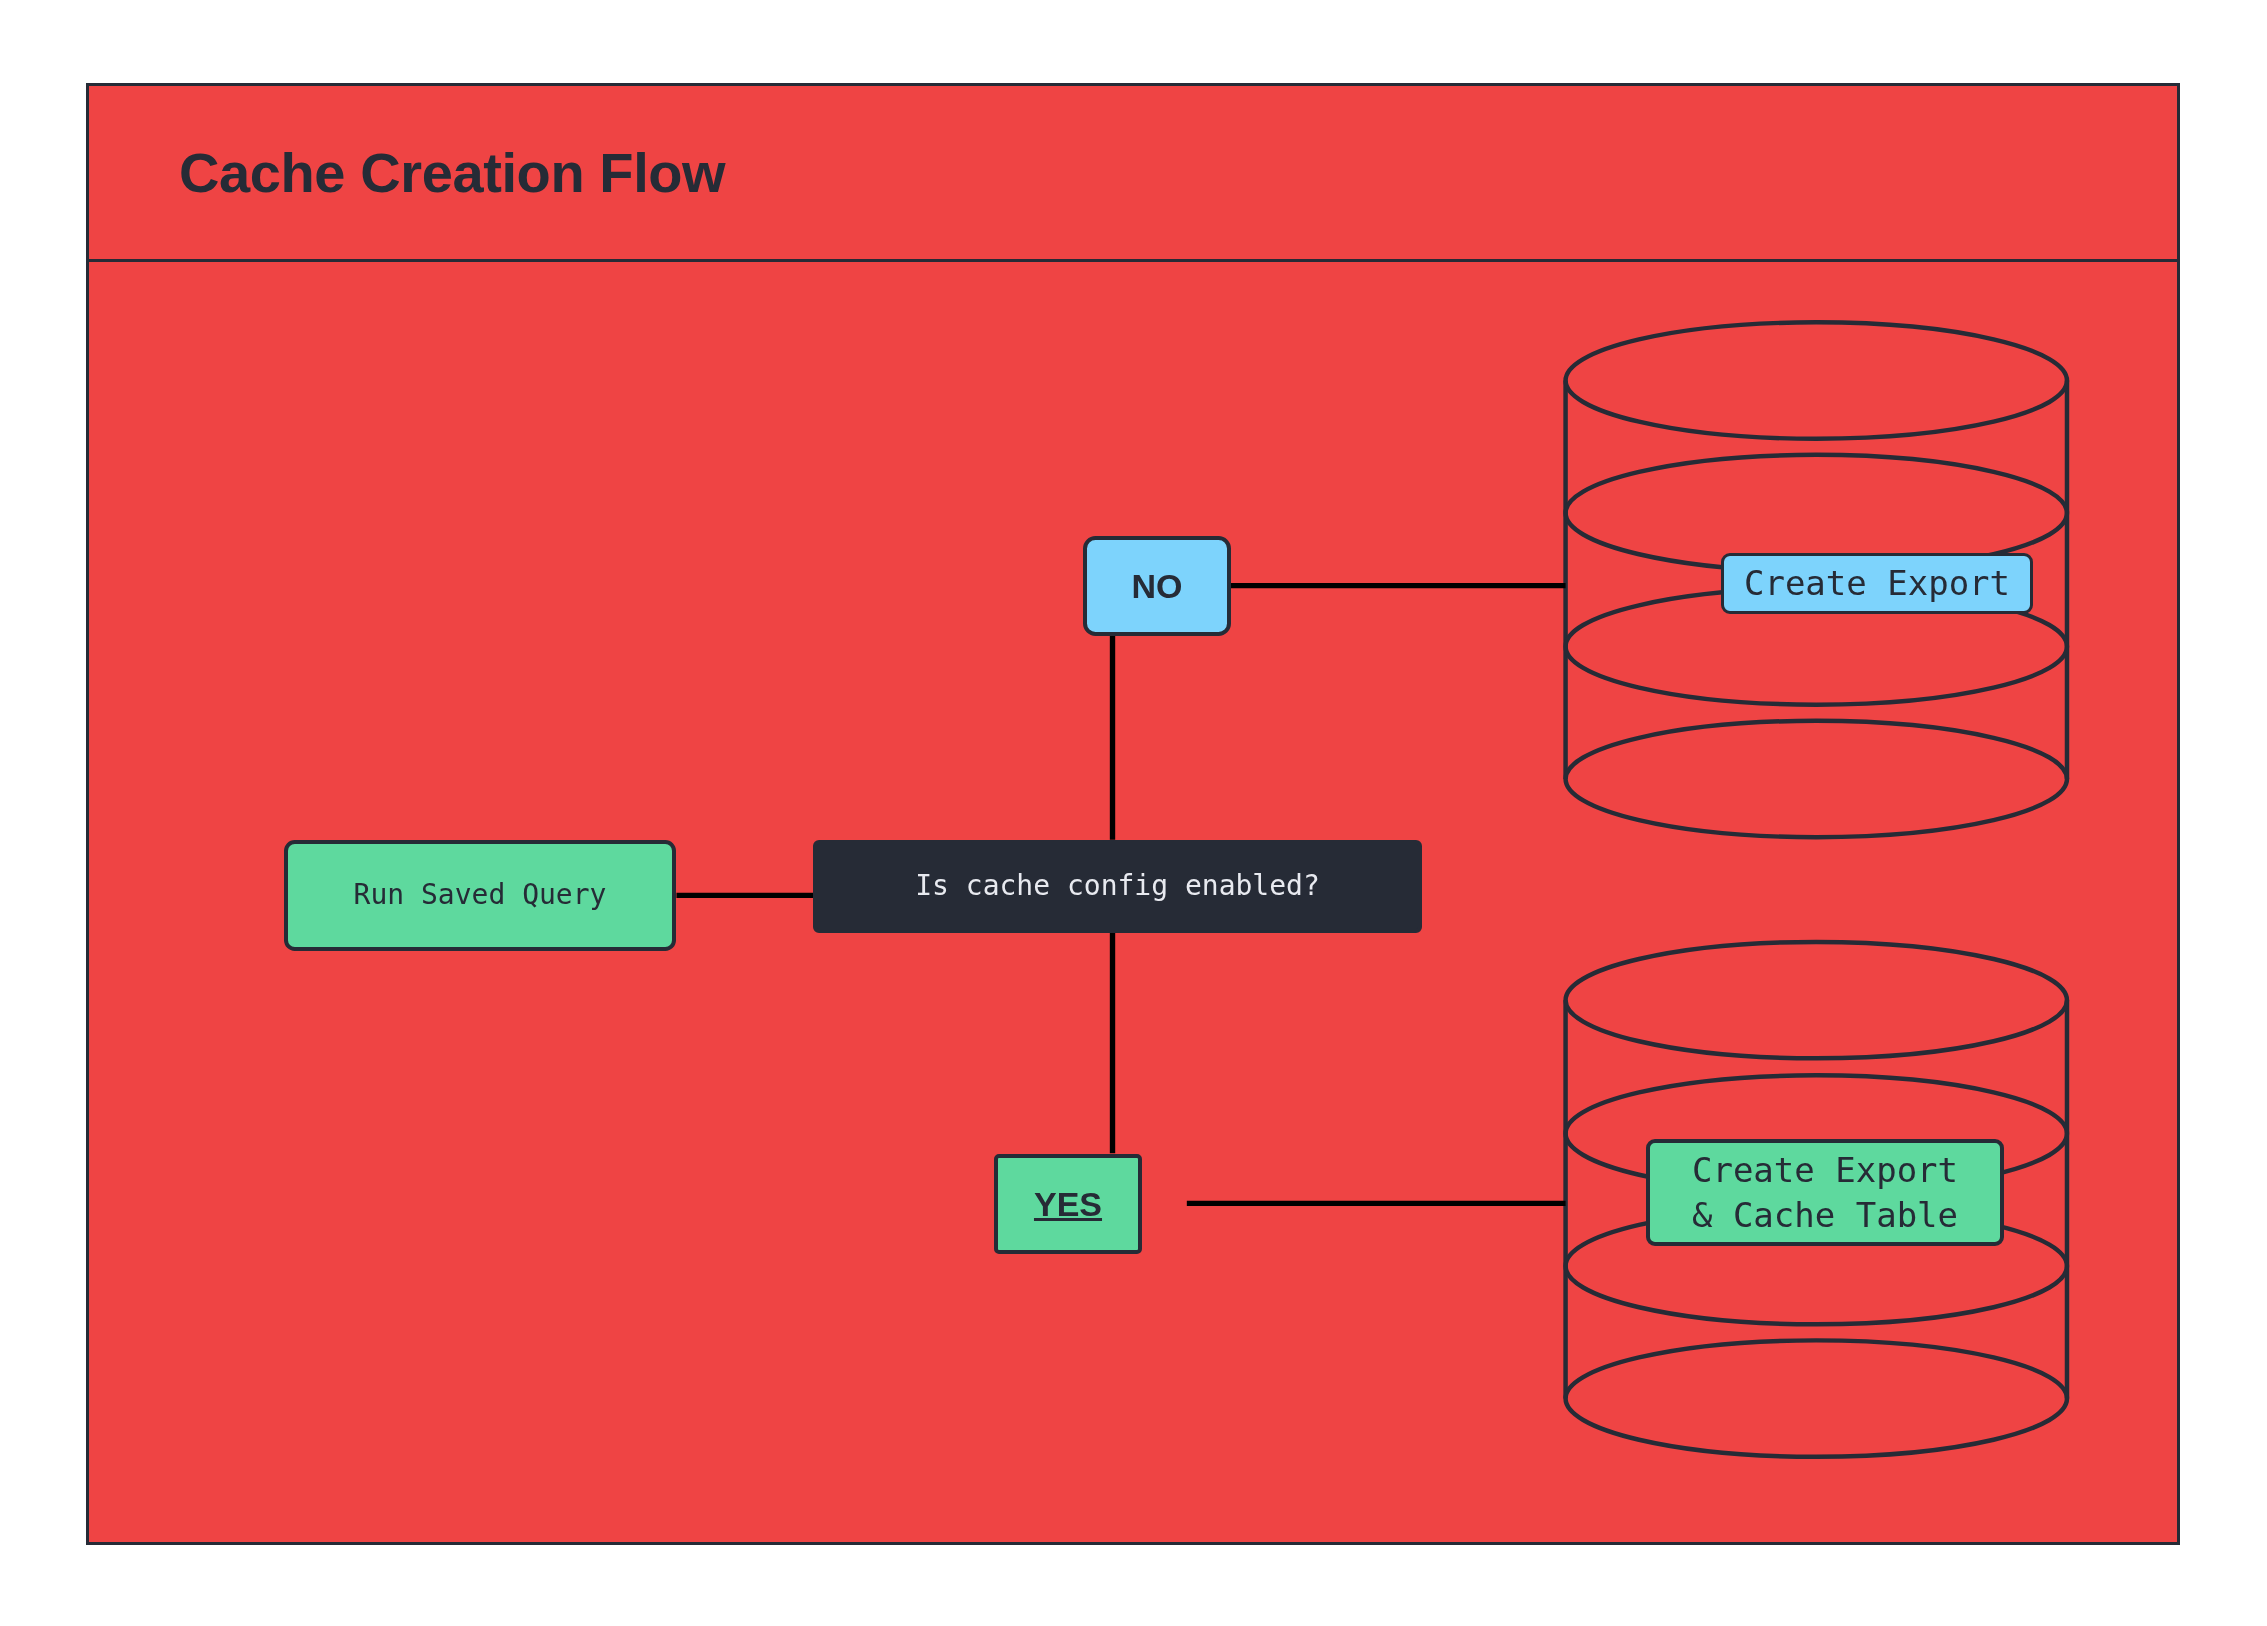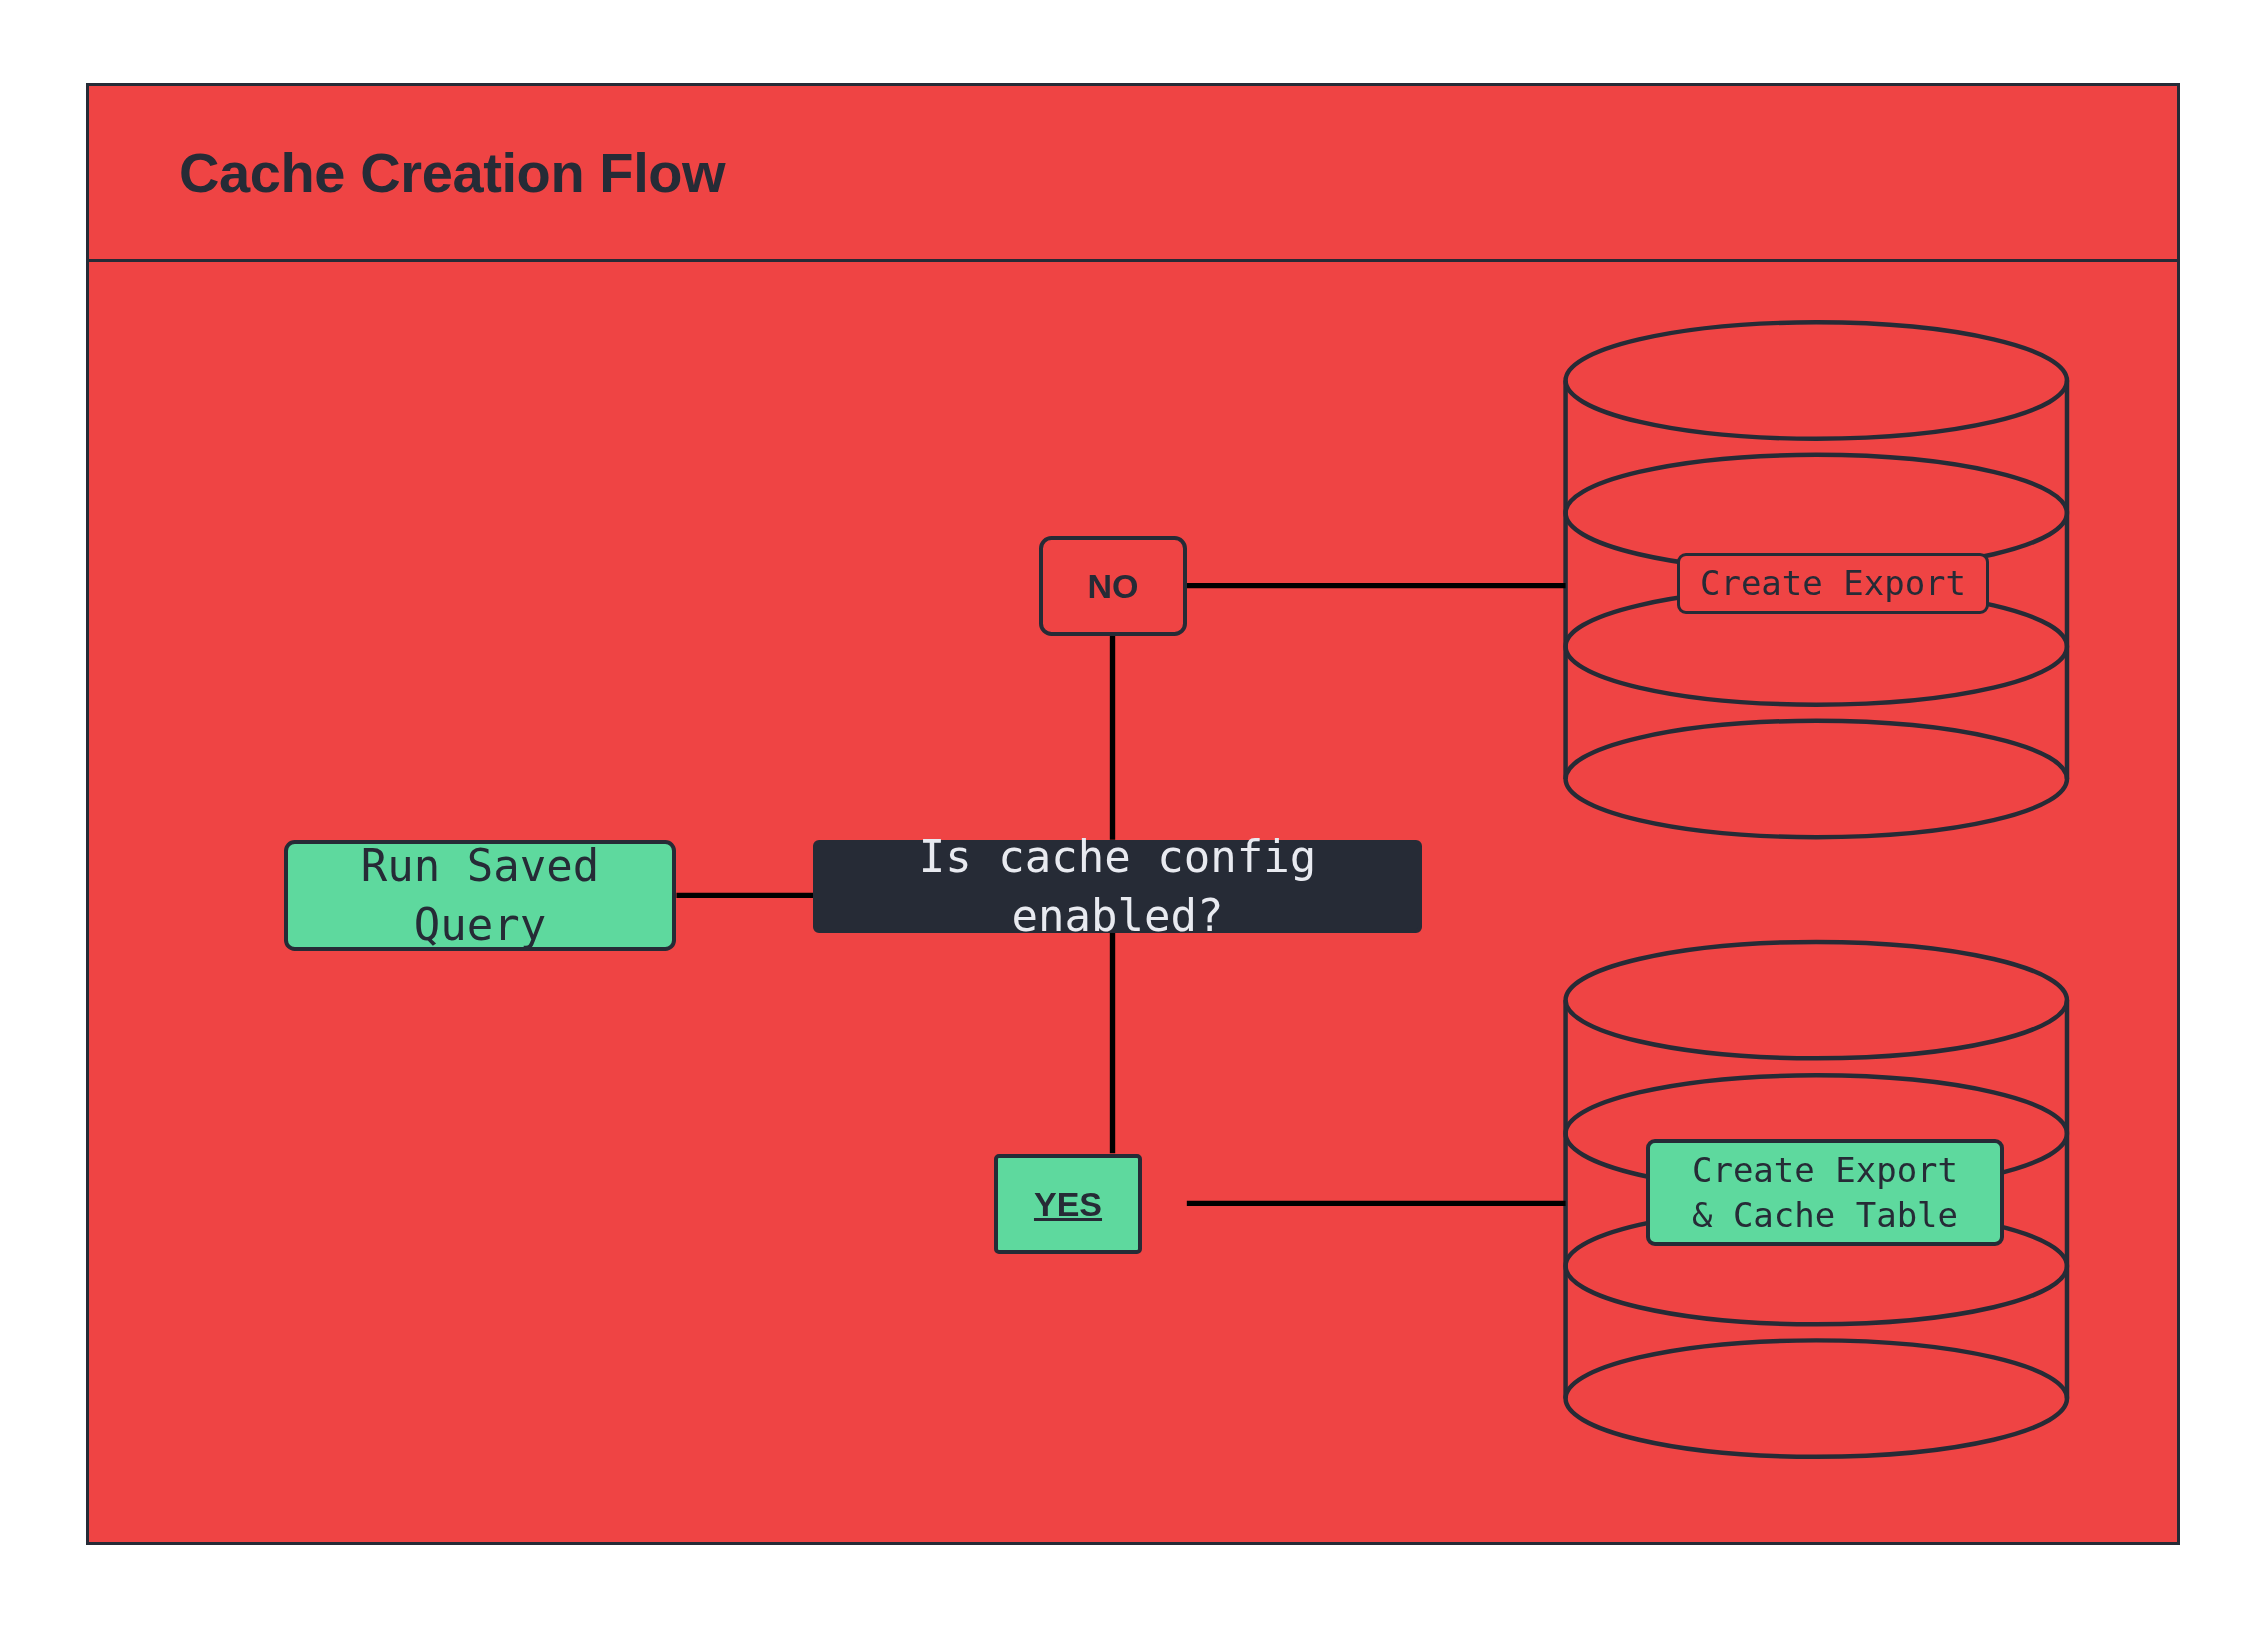--- a/index.html
+++ b/index.html
@@ -71,27 +71,27 @@
   .node {
     position: absolute;
     box-sizing: border-box;
     border: 4.5px solid #262b36;
     border-radius: 10.7px;
     display: flex;
     align-items: center;
     justify-content: center;
     text-align: center;
     font-family: "DejaVu Sans Mono", monospace;
-    font-size: 44px;
+    font-size: 28px;
     color: #262b36;
     line-height: 1.32;
     white-space: pre-line;
   }
   .node-green  { background: #5ed99e; }
-  .node-white  { background: #ef4444; }
+  .node-white  { background: #7dd3fc; margin-left: 44px; }
   .node-dark   { background: #262b36; color: #e8eaf0; border-color: #262b36; }
   .node-sans   { font-family: "Liberation Sans", sans-serif; font-weight: bold; font-size: 34px; }
 
   
   #node-run-saved-query {
     left: 284px; top: 840px; width: 392px; height: 111px;
   }
   #node-decision {
     left: 813px; top: 840px; width: 609px; height: 93px;
     border-radius: 6px;

